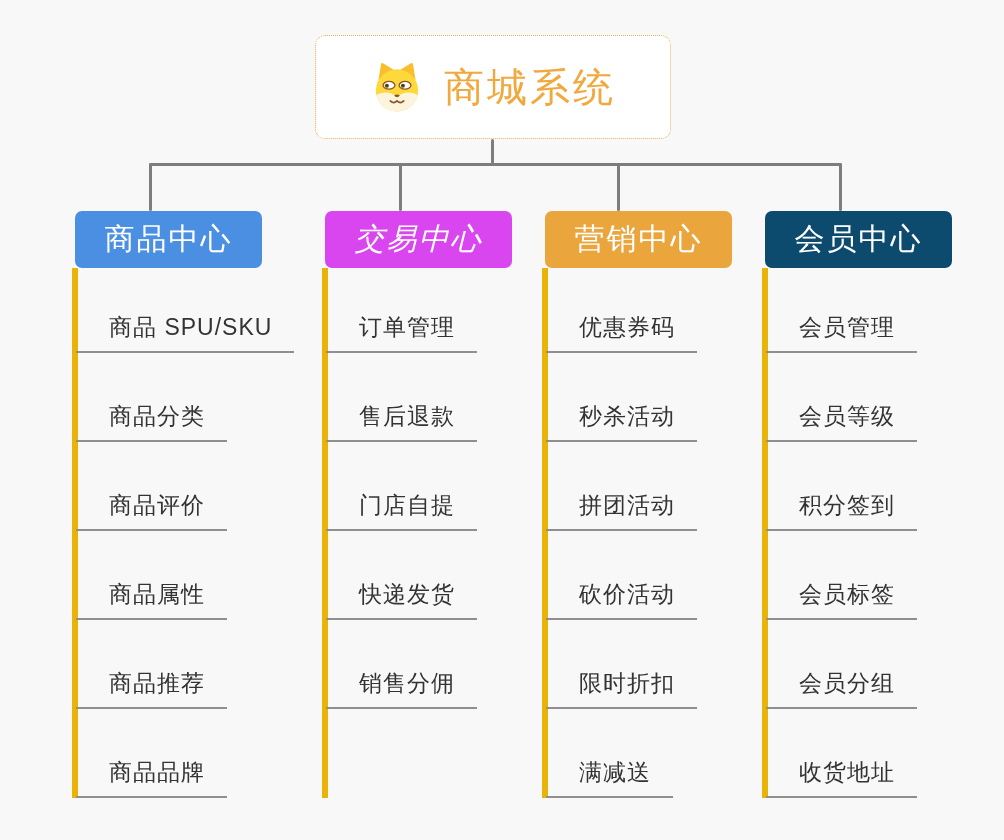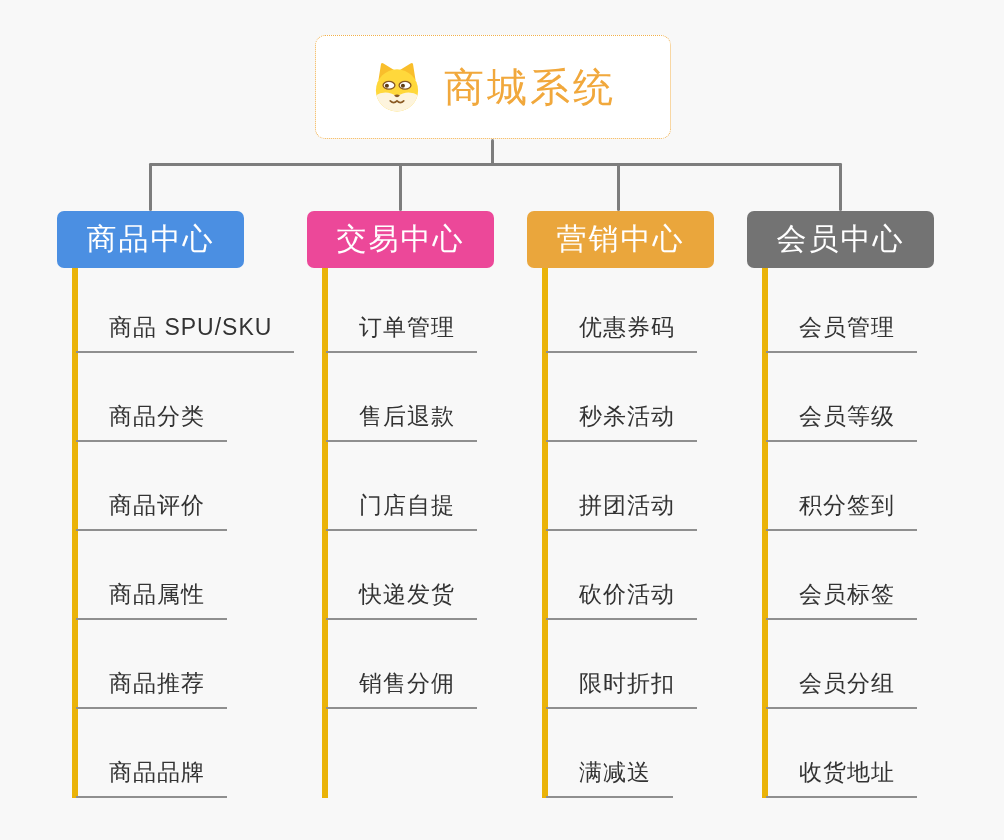--- a/index.html
+++ b/index.html
@@ -60,20 +60,21 @@
     width: 187px;
     height: 57px;
     border-radius: 7px;
     display: flex;
     align-items: center;
     justify-content: center;
     color: #ffffff;
     font-size: 30px;
     letter-spacing: 2px;
     white-space: nowrap;
+    margin-left: 18px;
   }
 
   .branch-items {
     margin-left: 15px;
     height: 530px;
     border-left: 6px solid #eab308;
     box-sizing: border-box;
   }
   .item-row {
     height: 89px;
@@ -150,21 +151,21 @@
         <div class="item-row">
           <div class="item">商品推荐</div>
         </div>
         <div class="item-row">
           <div class="item">商品品牌</div>
         </div>
       </div>
   </div>
 
   <div class="branch b1">
-    <div class="branch-header" style="background: #ec4899;">交易中心</div>
+    <div class="branch-header" style="background: #d946ef; font-style: italic;">交易中心</div>
     <div class="branch-items">
         <div class="item-row first">
           <div class="item">订单管理</div>
         </div>
         <div class="item-row">
           <div class="item">售后退款</div>
         </div>
         <div class="item-row">
           <div class="item">门店自提</div>
         </div>
@@ -195,21 +196,21 @@
         <div class="item-row">
           <div class="item">限时折扣</div>
         </div>
         <div class="item-row">
           <div class="item">满减送</div>
         </div>
       </div>
   </div>
 
   <div class="branch b3">
-    <div class="branch-header" style="background: #737373;">会员中心</div>
+    <div class="branch-header" style="background: #0c4a6e;">会员中心</div>
     <div class="branch-items">
         <div class="item-row first">
           <div class="item">会员管理</div>
         </div>
         <div class="item-row">
           <div class="item">会员等级</div>
         </div>
         <div class="item-row">
           <div class="item">积分签到</div>
         </div>

